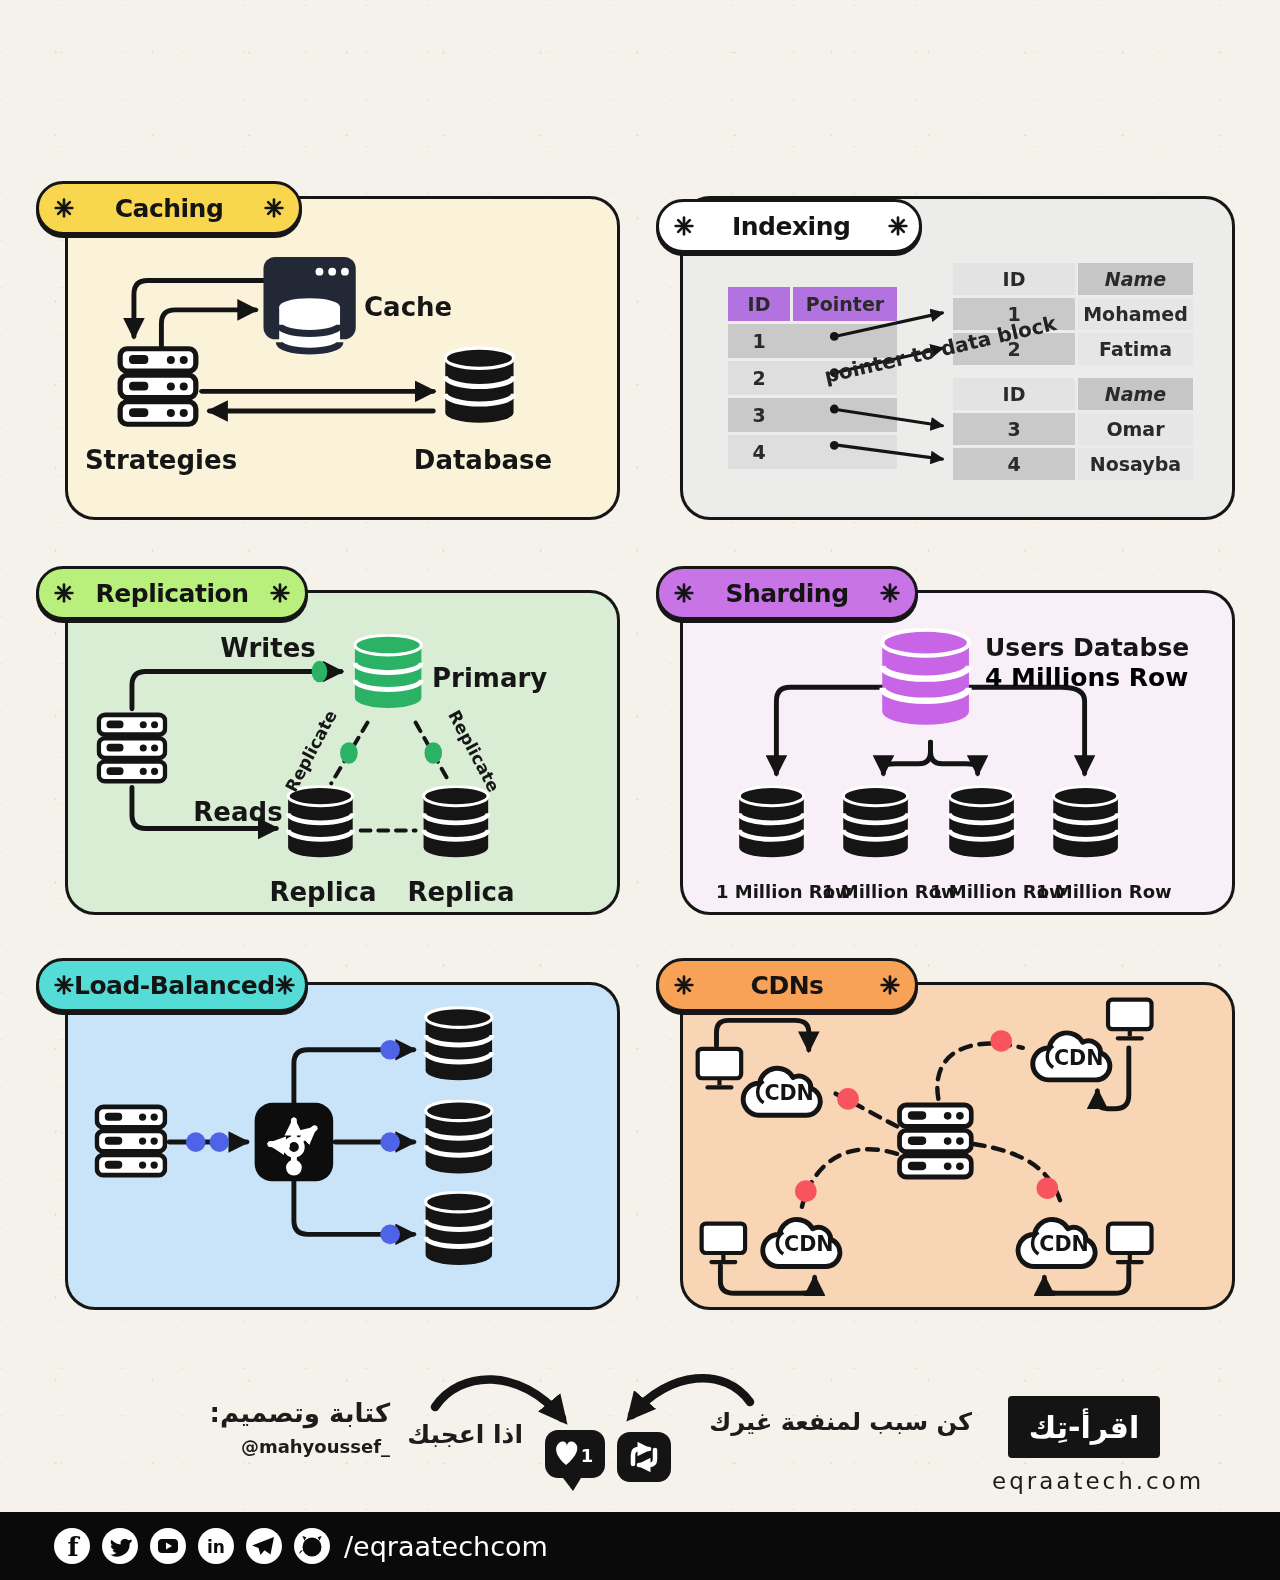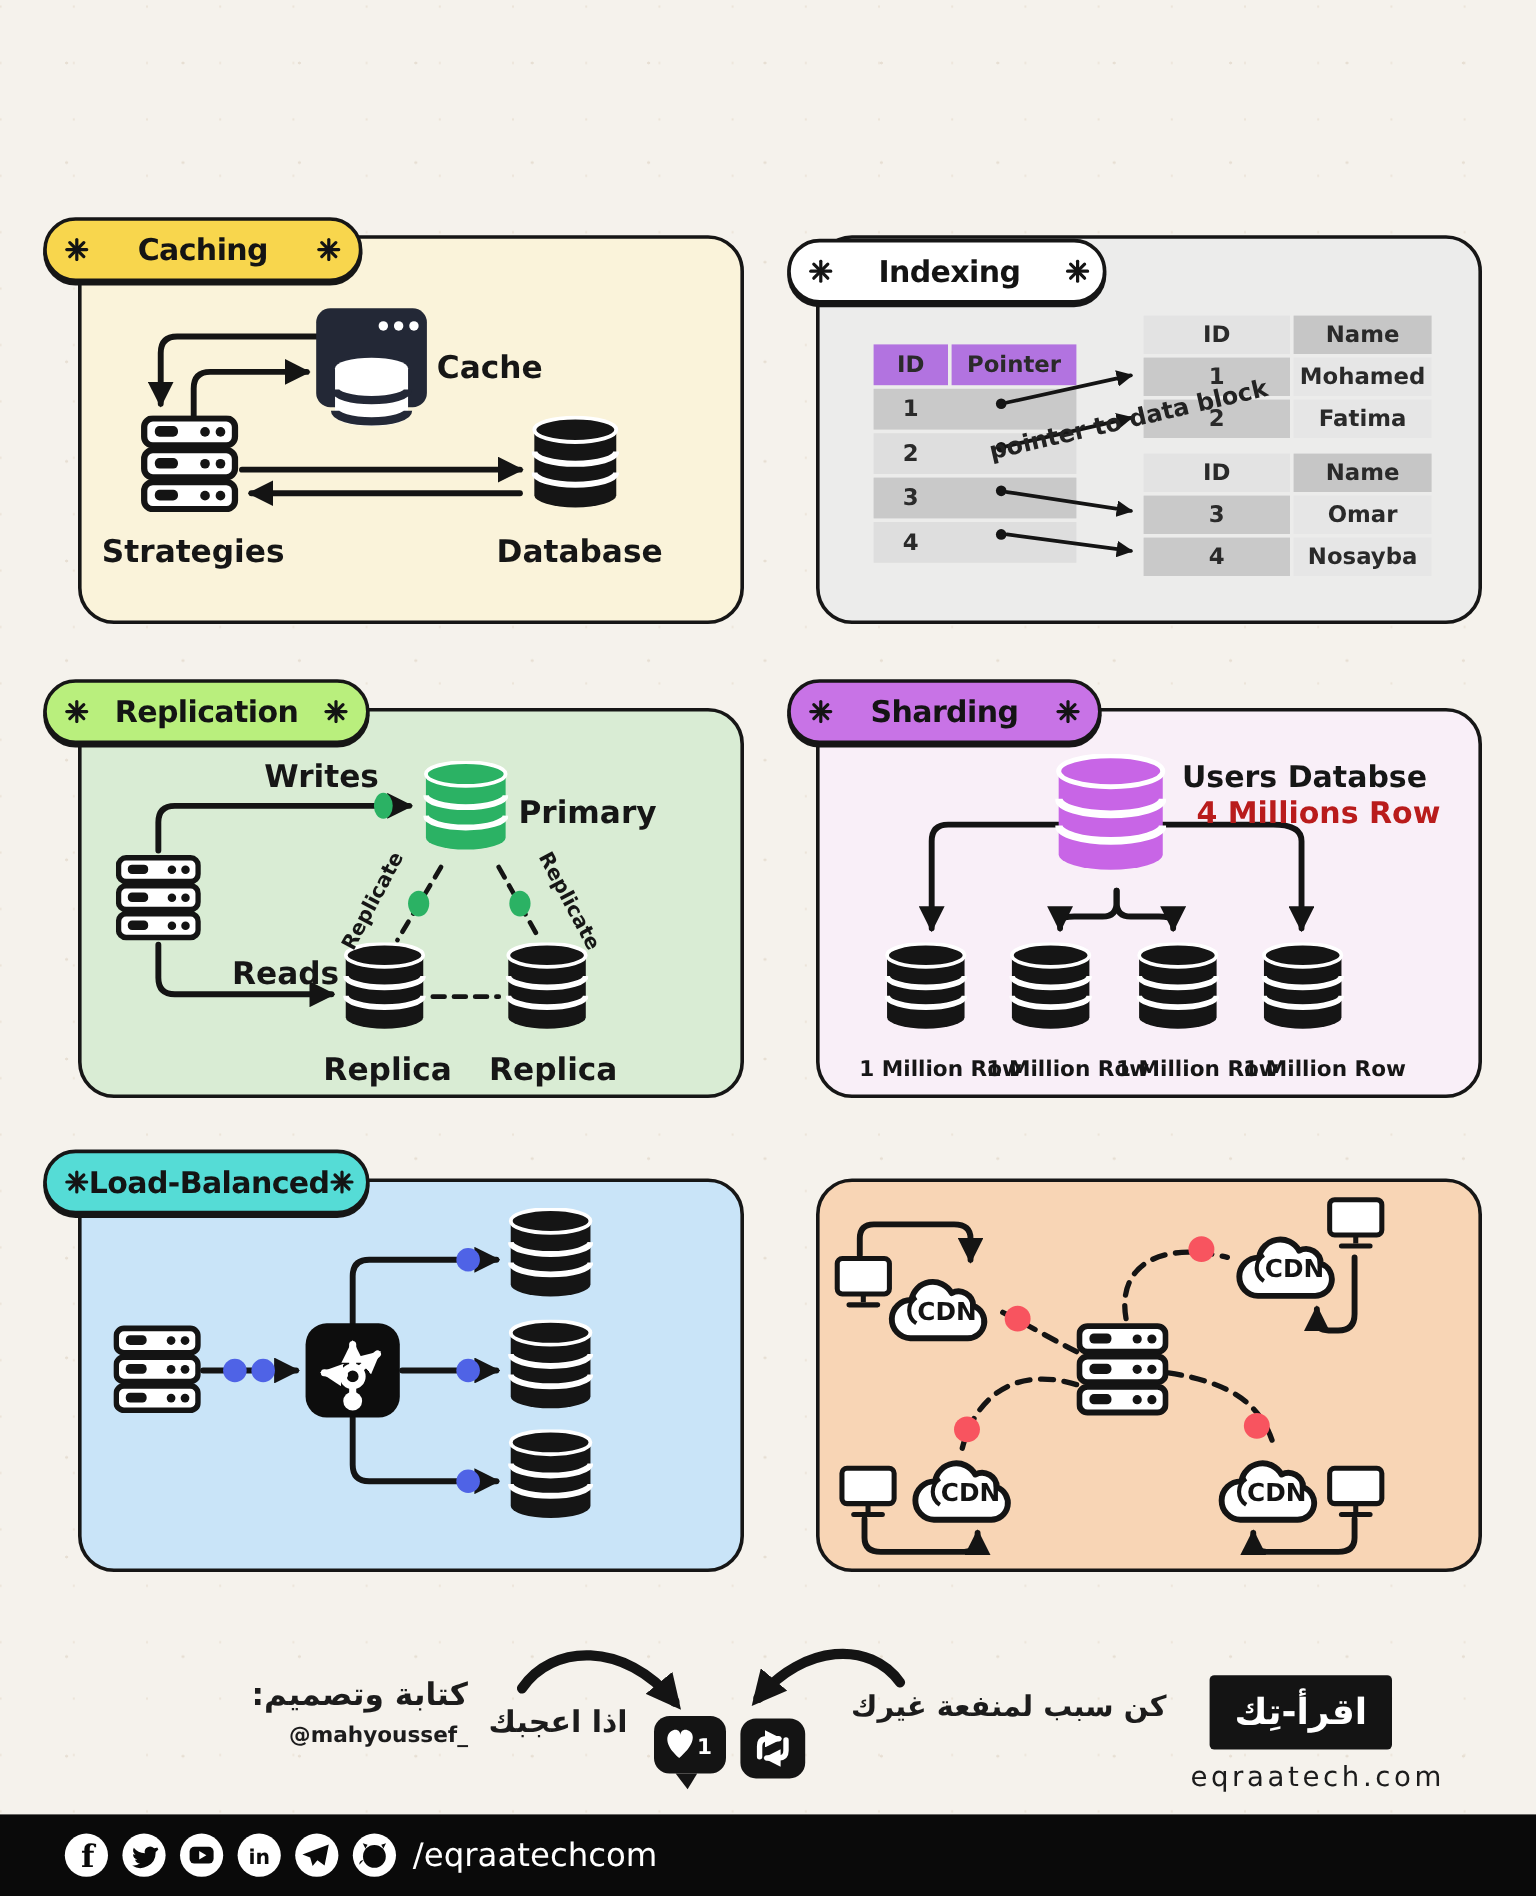--- a/index.html
+++ b/index.html
@@ -41,21 +41,21 @@
   .rot{transform-origin:center center;}
   
   .tbl{position:absolute;font-weight:bold;color:#2a2a2a;font-size:19px;}
   .idx-head{display:grid;grid-template-columns:62px 104px;gap:3px;}
   .idx-head div{height:34px;line-height:34px;text-align:center;background:#b273e0;}
   .idx-row{height:34px;line-height:34px;margin-top:3px;}
   .idx-row span{display:inline-block;width:62px;text-align:center;}
   .r-dark{background:#c9c9c9;} .r-light{background:#dedede;}
   .dt{display:grid;grid-template-columns:122px 115px;gap:3px;}
   .dt div{height:32px;line-height:32px;text-align:center;}
-  .h-id{background:#e3e3e3;} .h-name{background:#c6c6c6;}
+  .h-id{background:#e3e3e3;} .h-name{background:#c6c6c6;font-style:italic;}
   .c-id{background:#c9c9c9;} .c-name{background:#e6e6e6;}
   .annot{position:absolute;left:138px;top:166px;width:245px;font-size:20px;font-weight:bold;color:#222;
     transform:rotate(-13deg);transform-origin:left center;text-align:center;}
   
   .ar{direction:rtl;}
   .credit-label{position:absolute;left:150px;top:1398px;width:240px;font-size:26px;font-weight:bold;text-align:right;color:#1c1c1c;}
   .credit-handle{position:absolute;left:130px;top:1436px;width:260px;font-size:18px;font-weight:bold;text-align:right;color:#1c1c1c;}
   .like-prompt{position:absolute;left:388px;top:1420px;width:135px;font-size:25px;font-weight:bold;text-align:right;color:#1c1c1c;}
   .share-prompt{position:absolute;left:742px;top:1408px;width:230px;font-size:24px;font-weight:bold;text-align:left;color:#1c1c1c;white-space:nowrap;}
   .logo-box{position:absolute;left:1008px;top:1396px;width:152px;height:62px;background:#141414;border-radius:4px;
@@ -165,20 +165,29 @@
   </div>
   <div class="badge b-sharding">
     <svg class="ast">
         <use href="#ast-sym"></use>
       </svg>
     <span class="badge-label">Sharding</span>
     <svg class="ast">
         <use href="#ast-sym"></use>
       </svg>
   </div>
+  <div class="badge b-cdns">
+    <svg class="ast">
+        <use href="#ast-sym"></use>
+      </svg>
+    <span class="badge-label">CDNs</span>
+    <svg class="ast">
+        <use href="#ast-sym"></use>
+      </svg>
+  </div>
 
   <section class="panel p-caching">
     <svg class="dgm" viewBox="0 0 555 324">
       <path class="arr" d="M197,83 H79 Q65,83 65,97 V140" marker-end="url(#ah)"></path>
       <path class="arr" d="M93,150 V127 Q93,113 107,113 H189" marker-end="url(#ah)"></path>
       <path class="arr" d="M134,196 H370" marker-end="url(#ah)"></path>
       <path class="arr" d="M370,216 H142" marker-end="url(#ah)"></path>
       <g>
         <rect x="197" y="59" width="94" height="84" rx="12" fill="#232836"></rect>
         <circle cx="254" cy="74" r="4" fill="#fff"></circle>
@@ -269,21 +278,21 @@
       <path class="arr" d="M93,184 V110 Q93,96 107,96 H383 Q407,96 407,110 V184" marker-start="url(#ah)" marker-end="url(#ah)"></path>
       <path class="arr" d="M250,152 V162 Q250,174 238,174 H214 Q202,174 202,179 V184" marker-end="url(#ah)"></path>
       <path class="arr" d="M250,152 V162 Q250,174 262,174 H286 Q298,174 298,179 V184" marker-end="url(#ah)"></path>
       <use href="#db" x="198" y="36" width="94" height="110" style="color:#c865e6"></use>
       <use href="#db" x="53" y="196" width="70" height="82" style="color:#151515"></use>
       <use href="#db" x="159" y="196" width="70" height="82" style="color:#151515"></use>
       <use href="#db" x="267" y="196" width="70" height="82" style="color:#151515"></use>
       <use href="#db" x="373" y="196" width="70" height="82" style="color:#151515"></use>
     </svg>
     <div class="lbl" style="left:302px;top:40px;font-size:25px;">Users Databse</div>
-    <div class="lbl" style="left:302px;top:70px;font-size:25px;color:#b91c1c;margin-left:12px;">4 Millions Row</div>
+    <div class="lbl" style="left:302px;top:70px;font-size:25px;color:#000000;">4 Millions Row</div>
     <div class="lbl lbl-sm" style="left:33px;top:288px;width:110px;">1 Million Row</div>
     <div class="lbl lbl-sm" style="left:139px;top:288px;width:110px;">1 Million Row</div>
     <div class="lbl lbl-sm" style="left:247px;top:288px;width:110px;">1 Million Row</div>
     <div class="lbl lbl-sm" style="left:353px;top:288px;width:110px;">1 Million Row</div>
   </section>
 
   <section class="panel p-lb">
     <svg class="dgm" viewBox="0 0 555 328">
       <path class="arr" d="M101,160 H180" marker-end="url(#ah)"></path>
       <path class="arr" d="M228,120 V80 Q228,66 242,66 H350" marker-end="url(#ah)"></path>

